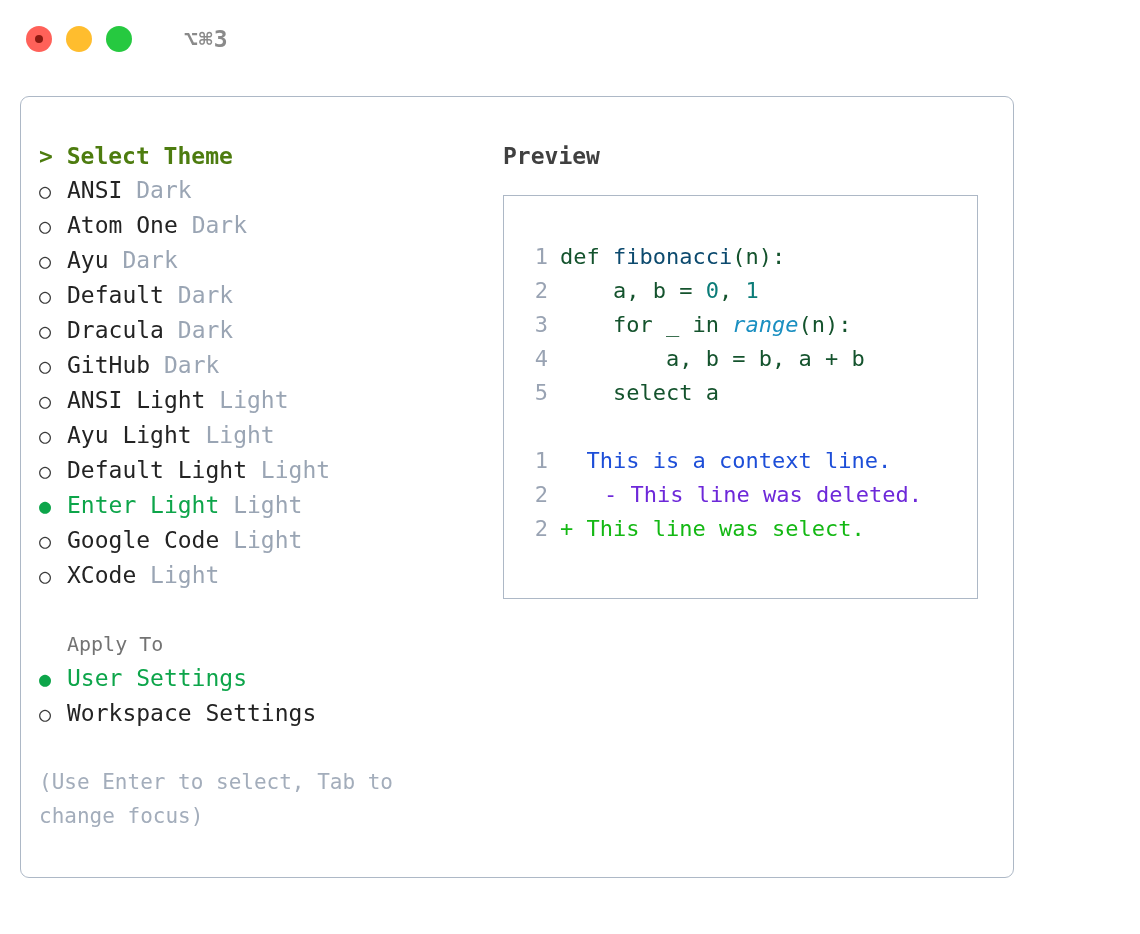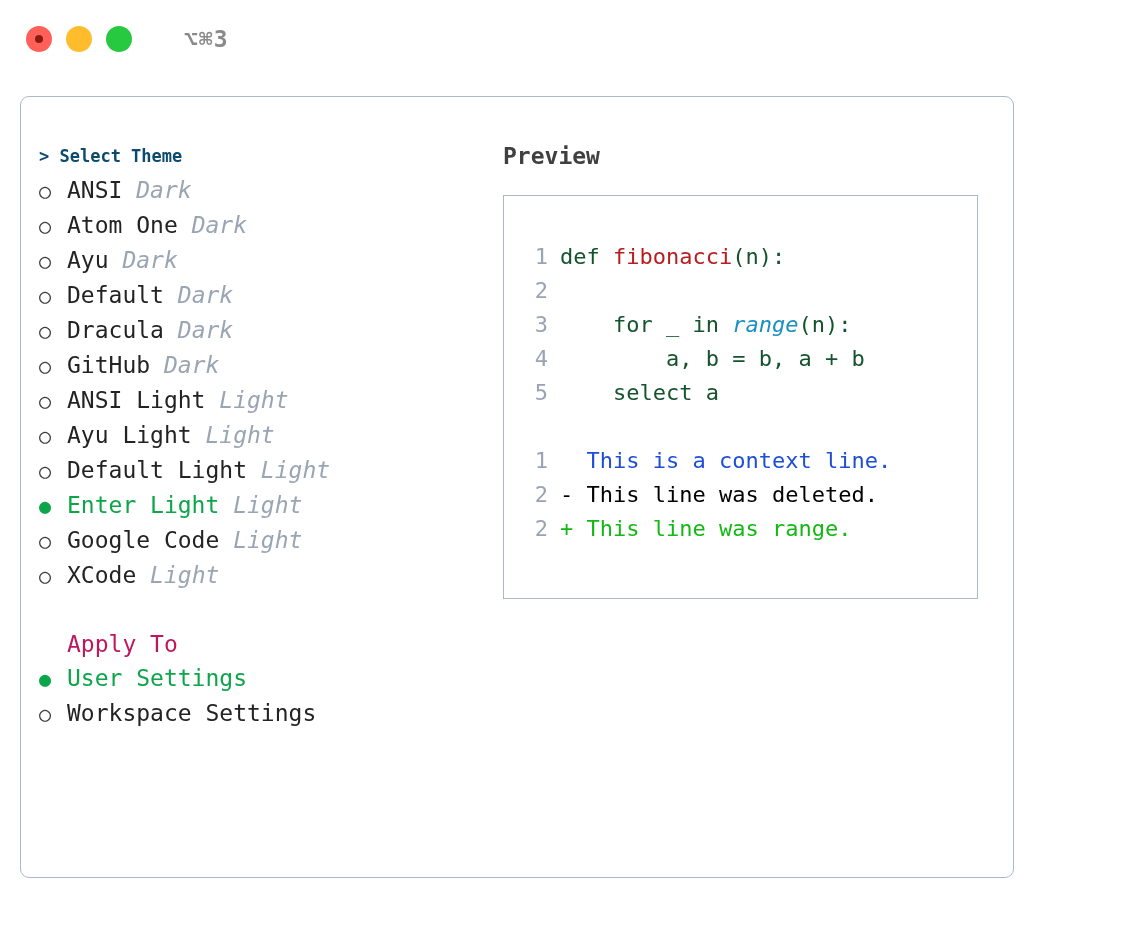--- a/index.html
+++ b/index.html
@@ -62,29 +62,29 @@
     border: 1.5px solid #adb8c6;
     border-radius: 9px;
     box-sizing: border-box;
   }
 
   .columns { display: flex; padding: 42px 0 0 0; }
   .col-left { width: 462px; padding-left: 18px; box-sizing: border-box; }
   .col-right { flex: 1; padding-left: 20px; box-sizing: border-box; }
 
   .heading {
-    font-size: 17px;
+    font-size: 23px;
     font-weight: bold;
-    color: #0c4a6e;
+    color: #4d7c0f;
     line-height: 34px;
     white-space: pre;
   }
   .subheading {
-    font-size: 23px;
-    color: #be185d;
+    font-size: 20px;
+    color: #737373;
     line-height: 34px;
     white-space: pre;
     padding-left: 28px;
   }
 
   .option {
     display: flex;
     align-items: baseline;
     font-size: 23px;
     line-height: 34px;
@@ -92,21 +92,21 @@
     white-space: pre;
   }
   .bullet {
     width: 28px;
     flex: 0 0 28px;
     color: #3a3a3a;
     font-size: 20px;
   }
   .option.selected .bullet { color: #0da54a; }
   .option.selected .opt-label { color: #0da54a; }
-  .opt-tag { color: #9aa5b4; font-style: italic; }
+  .opt-tag { color: #9aa5b4; }
 
   .spacer { height: 34px; }
 
   .hint {
     margin-top: 34px;
     font-size: 21px;
     line-height: 34px;
     color: #a3adbb;
     width: 400px;
   }
@@ -133,26 +133,26 @@
     white-space: pre;
   }
   .lineno {
     width: 26px;
     flex: 0 0 26px;
     text-align: right;
     color: #99a3b3;
     margin-right: 12px;
   }
   .code-text { color: #14532d; }
-  .tok-fn   { color: #b91c1c; }
+  .tok-fn   { color: #0c4a6e; }
   .tok-num  { color: #0b7c78; }
   .tok-call { color: #1a8fc1; font-style: italic; }
   .blank-line { height: 34px; }
   .diff-ctx { color: #1d4ed8; }
-  .diff-del { color: #000000; }
+  .diff-del { color: #6d28d9; margin-left: 44px; }
   .diff-add { color: #14b814; }
 </style>
 </head>
 <body>
 
 <div class="window">
 
   <div class="titlebar">
     <div class="lights">
       <div class="light red"></div>
@@ -183,36 +183,37 @@
           </div>
 
         <div class="spacer"></div>
 
         <div class="subheading">Apply To</div>
         <div id="apply-list">
             <div class="option selected"><span class="bullet">●</span><span class="opt-label">User Settings</span></div>
             <div class="option"><span class="bullet">○</span><span class="opt-label">Workspace Settings</span></div>
           </div>
 
+        <div class="hint">(Use Enter to select, Tab to change focus)</div>
       </div>
 
       <div class="col-right">
         <div class="preview-title">Preview</div>
         <div class="preview-box">
           <div id="code-block">
               <div class="code-line"><span class="lineno">1</span><span><span class="code-text">def </span><span class="tok-fn">fibonacci</span><span class="code-text">(n):</span></span></div>
-              <div class="code-line"><span class="lineno">2</span></div>
+              <div class="code-line"><span class="lineno">2</span><span><span class="code-text">    a, b = </span><span class="tok-num">0</span><span class="code-text">, </span><span class="tok-num">1</span></span></div>
               <div class="code-line"><span class="lineno">3</span><span><span class="code-text">    for _ in </span><span class="tok-call">range</span><span class="code-text">(n):</span></span></div>
               <div class="code-line"><span class="lineno">4</span><span><span class="code-text">        a, b = b, a + b</span></span></div>
               <div class="code-line"><span class="lineno">5</span><span><span class="code-text">    select a</span></span></div>
             </div>
           <div class="blank-line"></div>
           <div id="diff-block">
               <div class="code-line"><span class="lineno">1</span><span class="diff-ctx">  This is a context line.</span></div>
               <div class="code-line"><span class="lineno">2</span><span class="diff-del">- This line was deleted.</span></div>
-              <div class="code-line"><span class="lineno">2</span><span class="diff-add">+ This line was range.</span></div>
+              <div class="code-line"><span class="lineno">2</span><span class="diff-add">+ This line was select.</span></div>
             </div>
         </div>
       </div>
 
     </div>
   </div>
 </div>
 
 </body></html>

